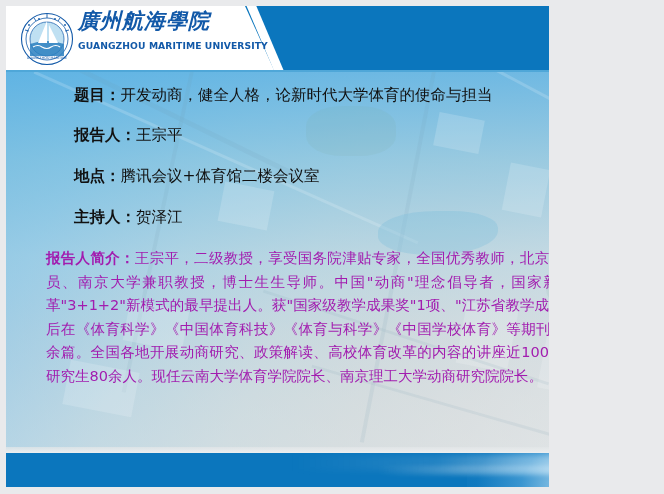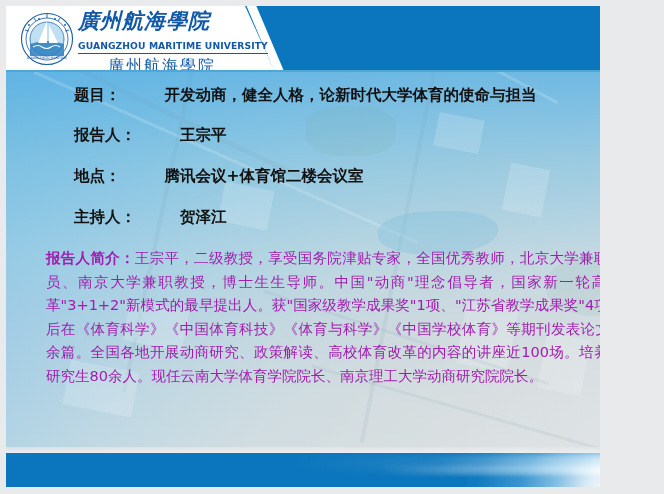--- a/index.html
+++ b/index.html
@@ -9,21 +9,21 @@
     font-family:"DejaVu Sans","Liberation Sans",sans-serif;
   }
   #poster{
     position:relative;width:664px;height:494px;
     background:#e9eaec;
     box-sizing:border-box;
     padding:6px 7px 7px 6px;
   }
   
   .canvas{
-    position:relative;width:594px;height:481px;overflow:hidden;
+    position:relative;width:543px;height:481px;overflow:hidden;
     background:#cfd6da;
   }
   
   .bg{
     position:absolute;inset:0;
     background:
       linear-gradient(180deg,
         rgba(76,168,222,0.92) 0%,
         rgba(96,180,228,0.86) 14%,
         rgba(132,196,226,0.72) 32%,
@@ -70,42 +70,42 @@
   .brand .cn{
     font-family:"DejaVu Serif","Liberation Serif",serif;
     font-style:italic;font-weight:bold;
     font-size:21px;letter-spacing:1px;color:#1259a8;
     line-height:26px;white-space:nowrap;
   }
   .brand .en{
     font-family:"DejaVu Sans","Liberation Sans",sans-serif;
     font-weight:bold;font-size:9.2px;letter-spacing:.1px;
     color:#1259a8;white-space:nowrap;line-height:12px;
-    border-bottom:1.5px solid #1259a8;padding-bottom:1px;
+    border-bottom:1.5px solid #1259a8;padding-bottom:18px;
     display:inline-block;
   }
   .brand .sub{
     font-family:"DejaVu Serif","Liberation Serif",serif;
     font-size:16px;font-weight:normal;color:#1259a8;
     letter-spacing:2px;line-height:20px;margin-top:2px;text-align:center;
     width:168px;white-space:nowrap;
   }
 
   
   .content{
     position:absolute;left:0;top:66px;width:651px;height:383px;
     padding:12px 18px 0 40px;box-sizing:border-box;
   }
   .field{
     font-family:"DejaVu Sans","Liberation Sans",sans-serif;
     font-size:15.5px;color:#111111;line-height:22px;
     margin:0 0 19px 0;white-space:nowrap;
   }
   .field .lbl{font-weight:bold;margin-left:28px;}
-  .field .val{font-weight:bold;margin-left:44px;}
+  .field .val{font-weight:normal;}
   .field.first{margin-bottom:18px;}
 
   .bio{
     font-family:"DejaVu Sans","Liberation Sans",sans-serif;
     font-size:14.5px;color:#a21caf;line-height:23.5px;
     margin:2px 0 0 0;text-align:justify;text-justify:inter-character;
     width:592px;
   }
   .bio b{font-weight:bold;}
 

